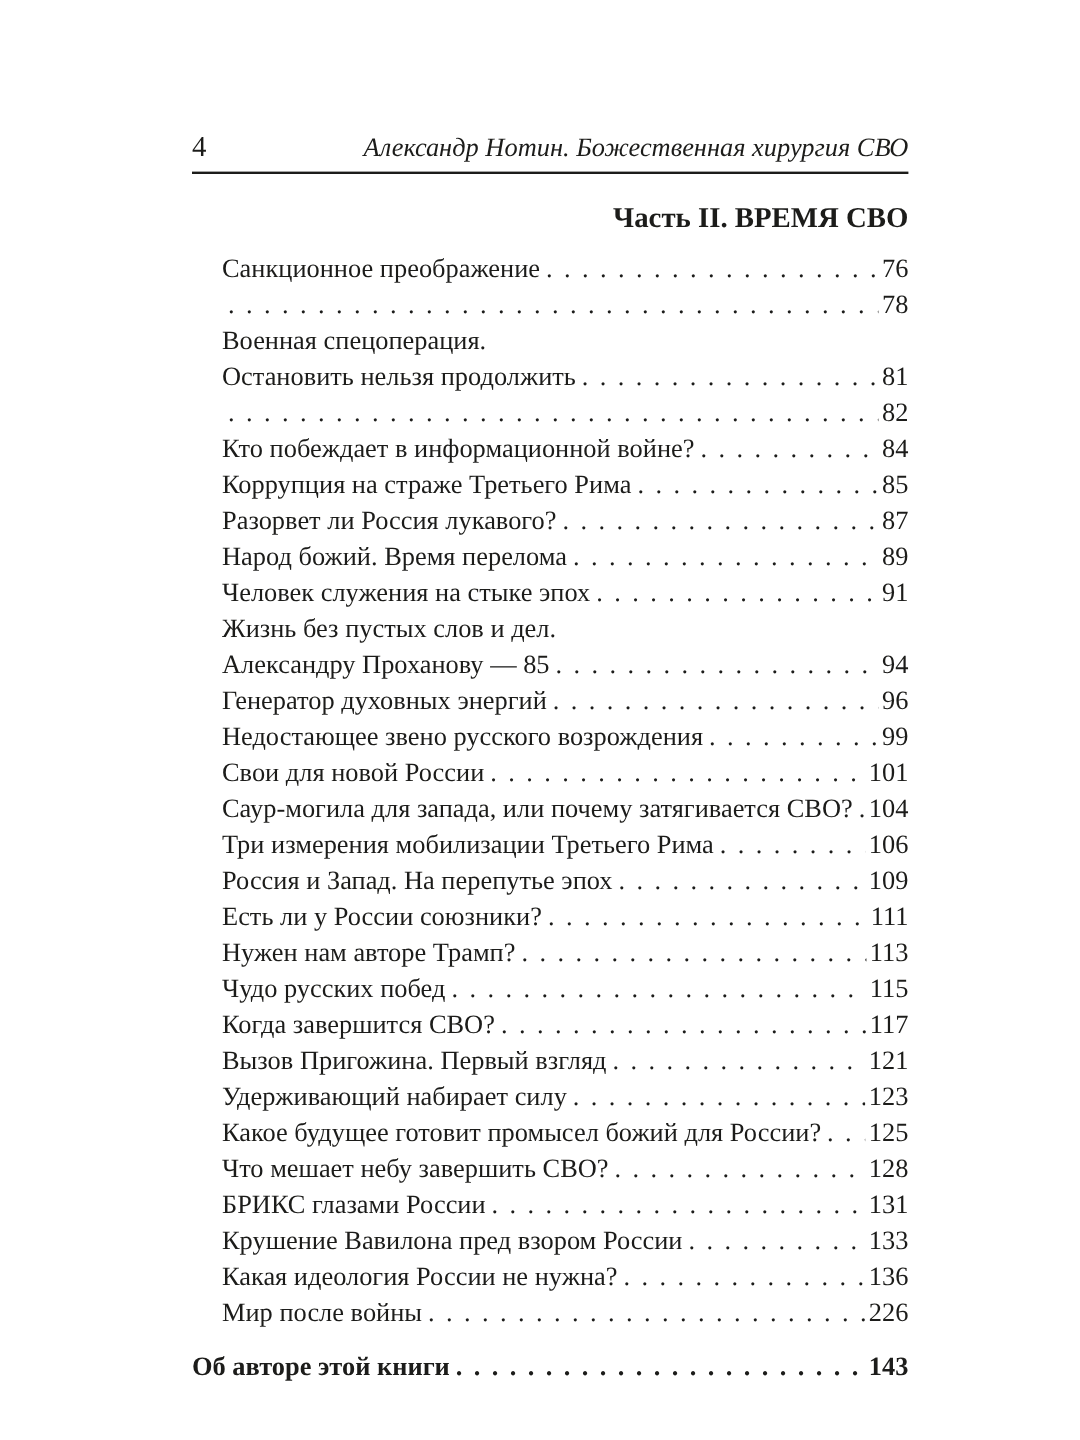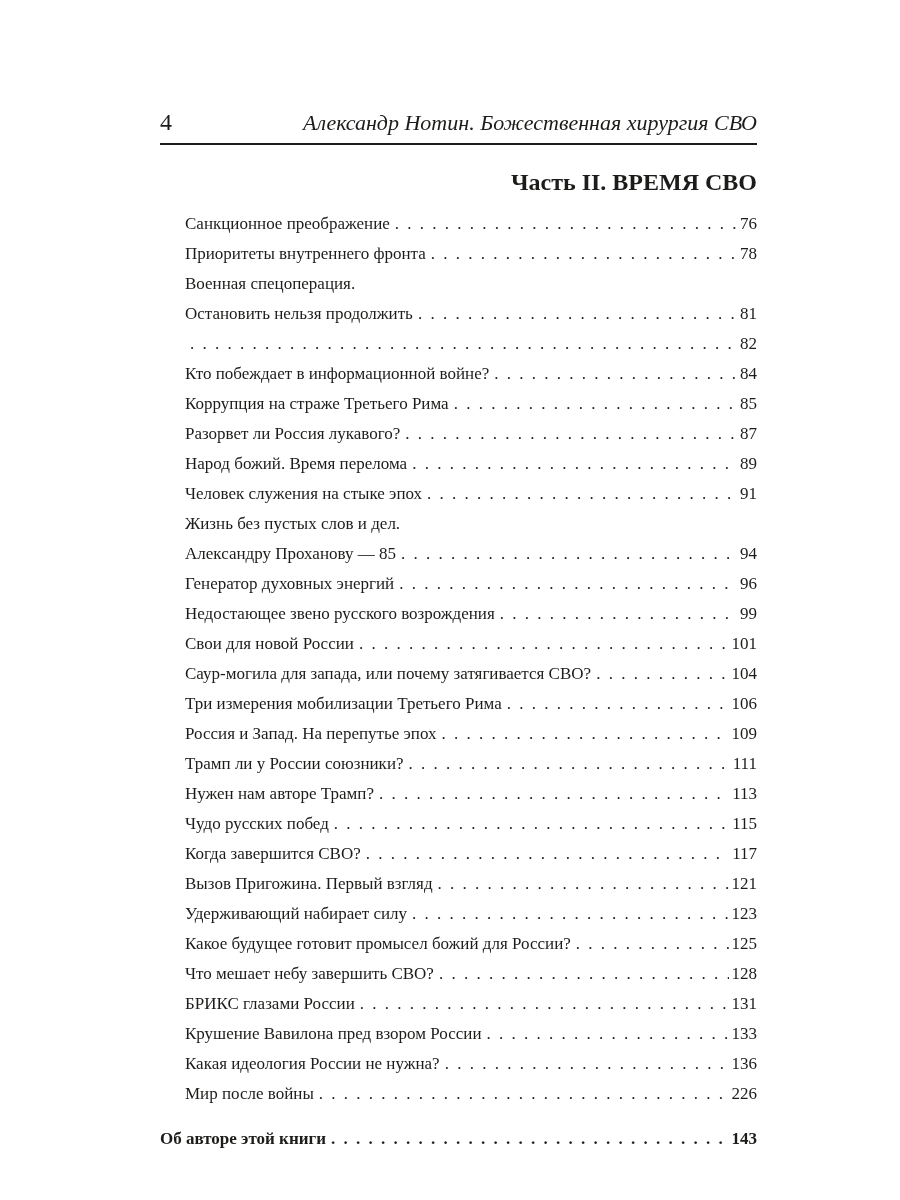--- a/index.html
+++ b/index.html
@@ -46,21 +46,21 @@
   .part-heading {
     text-align: right;
     font-weight: bold;
     font-size: 24px;
     line-height: 30px;
     margin-top: 22px;
   }
   
   .toc {
     margin-top: 12px;
-    font-size: 17px;
+    font-size: 22px;
     line-height: 30px;
   }
   .toc-entry {
     padding-left: 25px;
   }
   .toc-entry.flush-left {
     padding-left: 0;
     font-weight: bold;
   }
   .toc-entry.extra-top {
@@ -106,21 +106,20 @@
     <div class="toc" id="toc-list">
         <div class="toc-entry">
           <div class="toc-row">
             <span class="toc-title">Санкционное преображение</span>
             <span class="dot-leader">. . . . . . . . . . . . . . . . . . . . . . . . . . . . . . . . . . . . . . . . . . . . . . . . . . . . . . . . . . . .</span>
             <span class="toc-page">76</span>
           </div>
         </div>
         <div class="toc-entry">
           <div class="toc-row">
-            <span class="toc-title">Приоритеты внутреннего фронта</span>
             <span class="dot-leader">. . . . . . . . . . . . . . . . . . . . . . . . . . . . . . . . . . . . . . . . . . . . . . . . . . . . . . . . . . . .</span>
             <span class="toc-page">78</span>
           </div>
         </div>
         <div class="toc-entry">
           <div class="toc-preline">Военная спецоперация.</div>
           <div class="toc-row">
             <span class="toc-title">Остановить нельзя продолжить</span>
             <span class="dot-leader">. . . . . . . . . . . . . . . . . . . . . . . . . . . . . . . . . . . . . . . . . . . . . . . . . . . . . . . . . . . .</span>
             <span class="toc-page">81</span>
@@ -212,21 +211,21 @@
         </div>
         <div class="toc-entry">
           <div class="toc-row">
             <span class="toc-title">Россия и Запад. На перепутье эпох</span>
             <span class="dot-leader">. . . . . . . . . . . . . . . . . . . . . . . . . . . . . . . . . . . . . . . . . . . . . . . . . . . . . . . . . . . .</span>
             <span class="toc-page">109</span>
           </div>
         </div>
         <div class="toc-entry">
           <div class="toc-row">
-            <span class="toc-title">Трамп ли у России союзники?</span>
+            <span class="toc-title">Есть ли у России союзники?</span>
             <span class="dot-leader">. . . . . . . . . . . . . . . . . . . . . . . . . . . . . . . . . . . . . . . . . . . . . . . . . . . . . . . . . . . .</span>
             <span class="toc-page">111</span>
           </div>
         </div>
         <div class="toc-entry">
           <div class="toc-row">
             <span class="toc-title">Нужен нам авторе Трамп?</span>
             <span class="dot-leader">. . . . . . . . . . . . . . . . . . . . . . . . . . . . . . . . . . . . . . . . . . . . . . . . . . . . . . . . . . . .</span>
             <span class="toc-page">113</span>
           </div>

